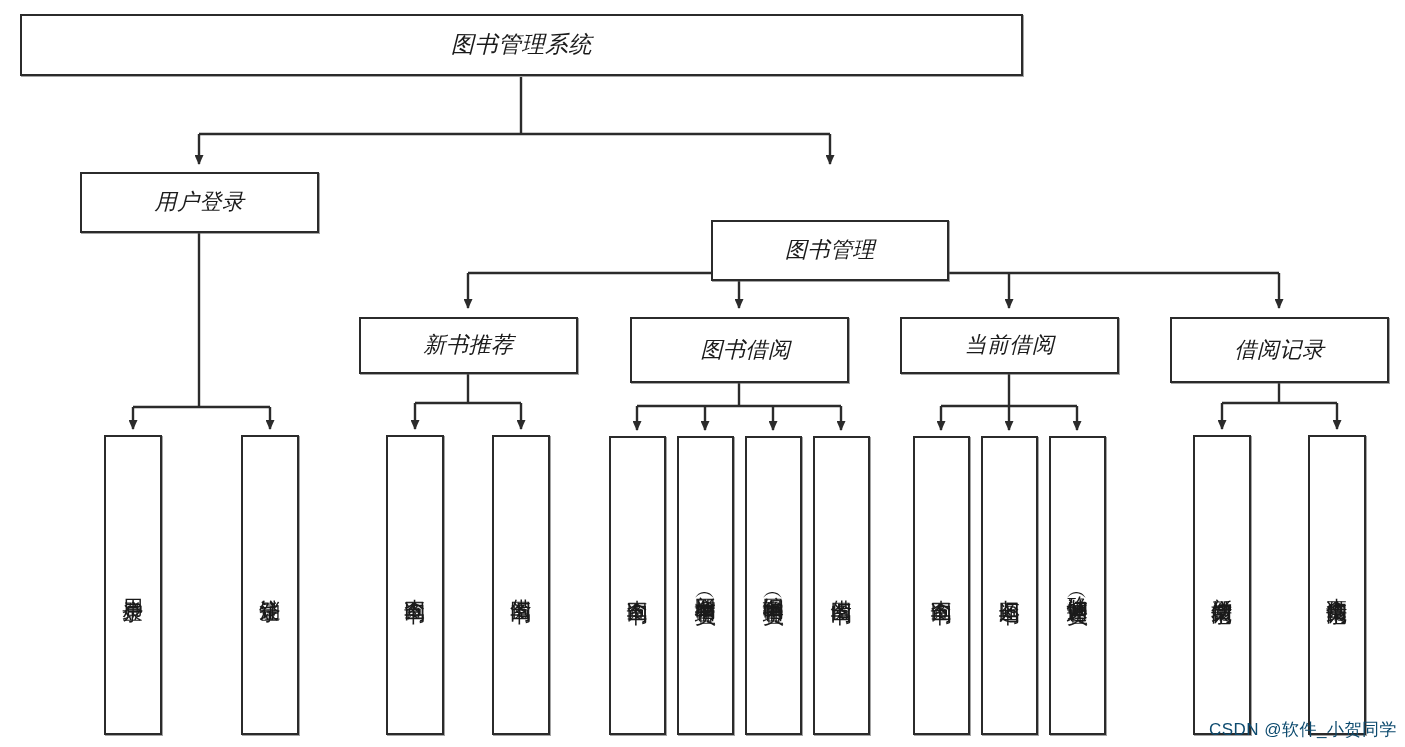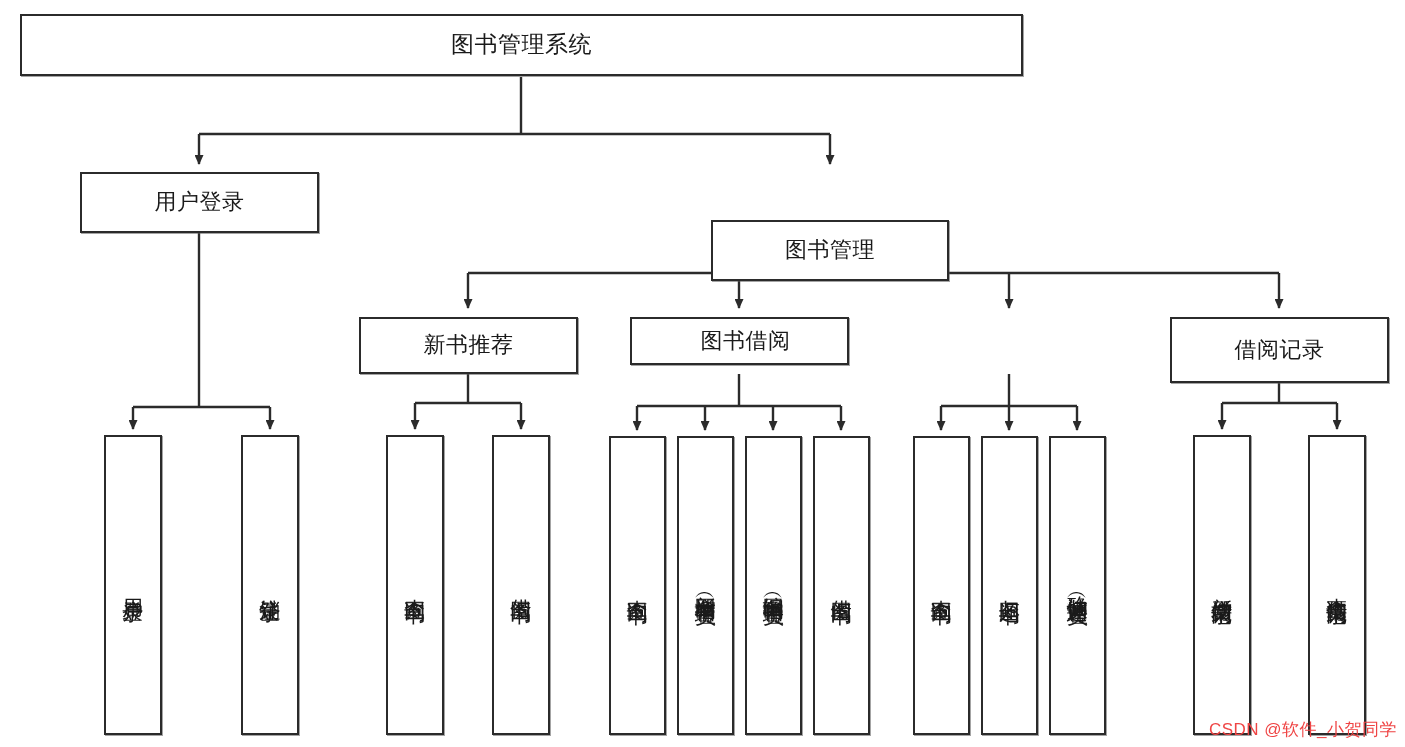--- a/index.html
+++ b/index.html
@@ -35,20 +35,21 @@
     align-items: center;
     justify-content: center;
     color: #1a1a1a;
     box-shadow: 1px 1px 0 rgba(90,90,90,0.55);
   }
   .node-h {
     font-size: 22px;
     line-height: 1.2;
     letter-spacing: 0.5px;
     white-space: nowrap;
+    font-style: italic;
   }
   .node-root {
     font-size: 23px;
   }
   .node-v {
     writing-mode: vertical-rl;
     text-orientation: upright;
     font-size: 21px;
     line-height: 1.22;
     letter-spacing: 1.5px;
@@ -58,21 +59,21 @@
   .node-v .vlabel {
     writing-mode: vertical-rl;
     text-orientation: upright;
     display: block;
   }
   #watermark {
     position: absolute;
     right: 8px;
     bottom: 6px;
     font-size: 17px;
-    color: #ef4444;
+    color: #0c4a6e;
     letter-spacing: 0.5px;
     white-space: nowrap;
   }
 </style>
 </head>
 <body>
 
 <div id="diagram-canvas">
 
   <svg id="connector-layer" viewBox="0 0 1405 747" xmlns="http://www.w3.org/2000/svg">
@@ -146,24 +147,27 @@
   </div>
 
   <div class="node node-h" style="left:711px; top:172px; width:238px; height:61px;margin-top:48px;">
     <span>图书管理</span>
   </div>
 
   <div class="node node-h" style="left:359px; top:317px; width:219px; height:57px;">
     <span>新书推荐</span>
   </div>
 
-  <div class="node node-h" style="left:630px; top:317px; width:219px; height:48px;padding-left:12px;">
+  <div class="node node-h" style="left:630px; top:317px; width:219px; height:66px;padding-left:12px;">
     <span>图书借阅</span>
   </div>
 
+  <div class="node node-h" style="left:900px; top:317px; width:219px; height:57px;">
+    <span>当前借阅</span>
+  </div>
 
   <div class="node node-h" style="left:1170px; top:317px; width:219px; height:66px;">
     <span>借阅记录</span>
   </div>
 
   <div class="node node-v" style="left:104px; top:435px; width:58px; height:300px;">
     <span class="vlabel">用户登录</span>
   </div>
 
   <div class="node node-v" style="left:241px; top:435px; width:58px; height:300px;">

